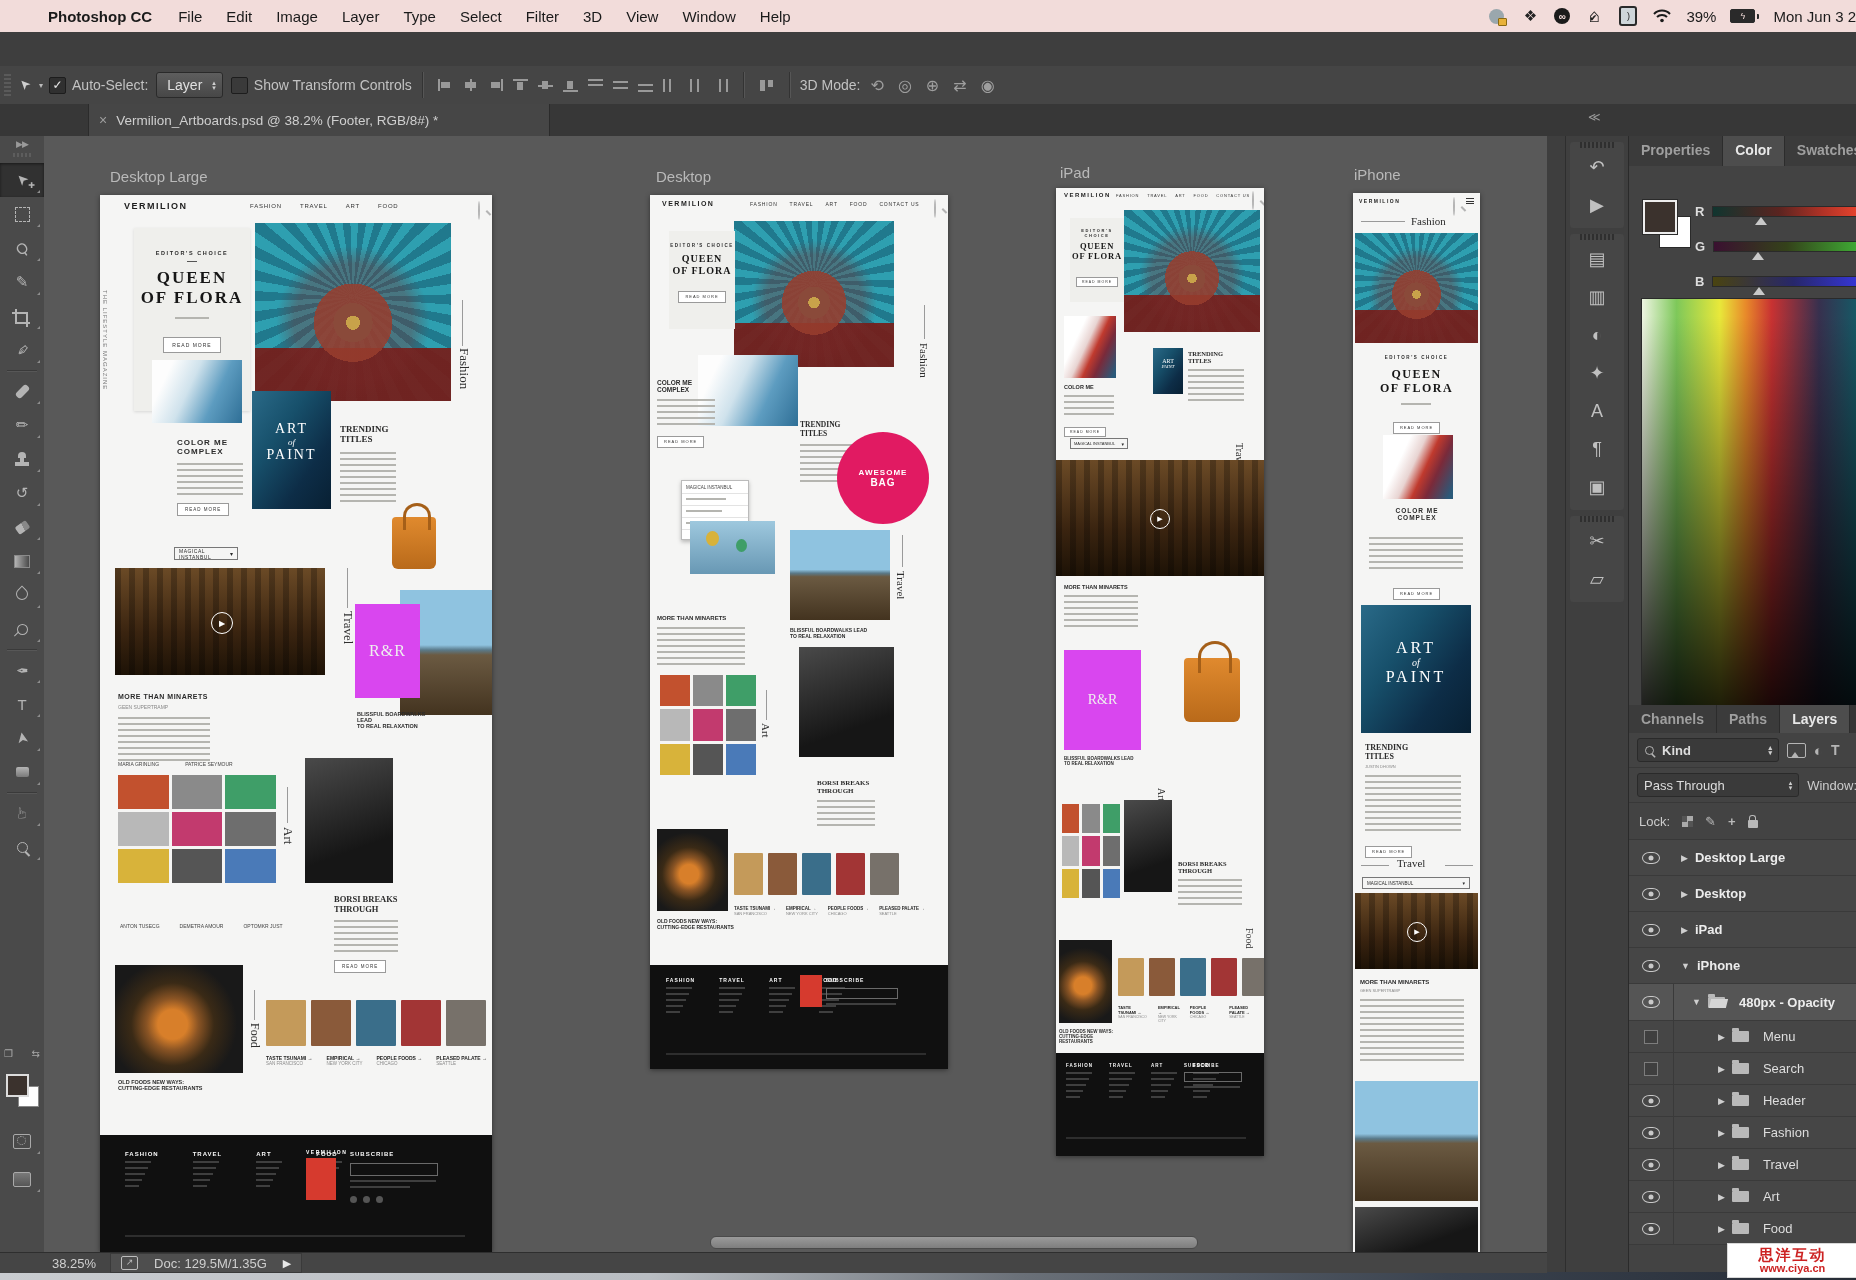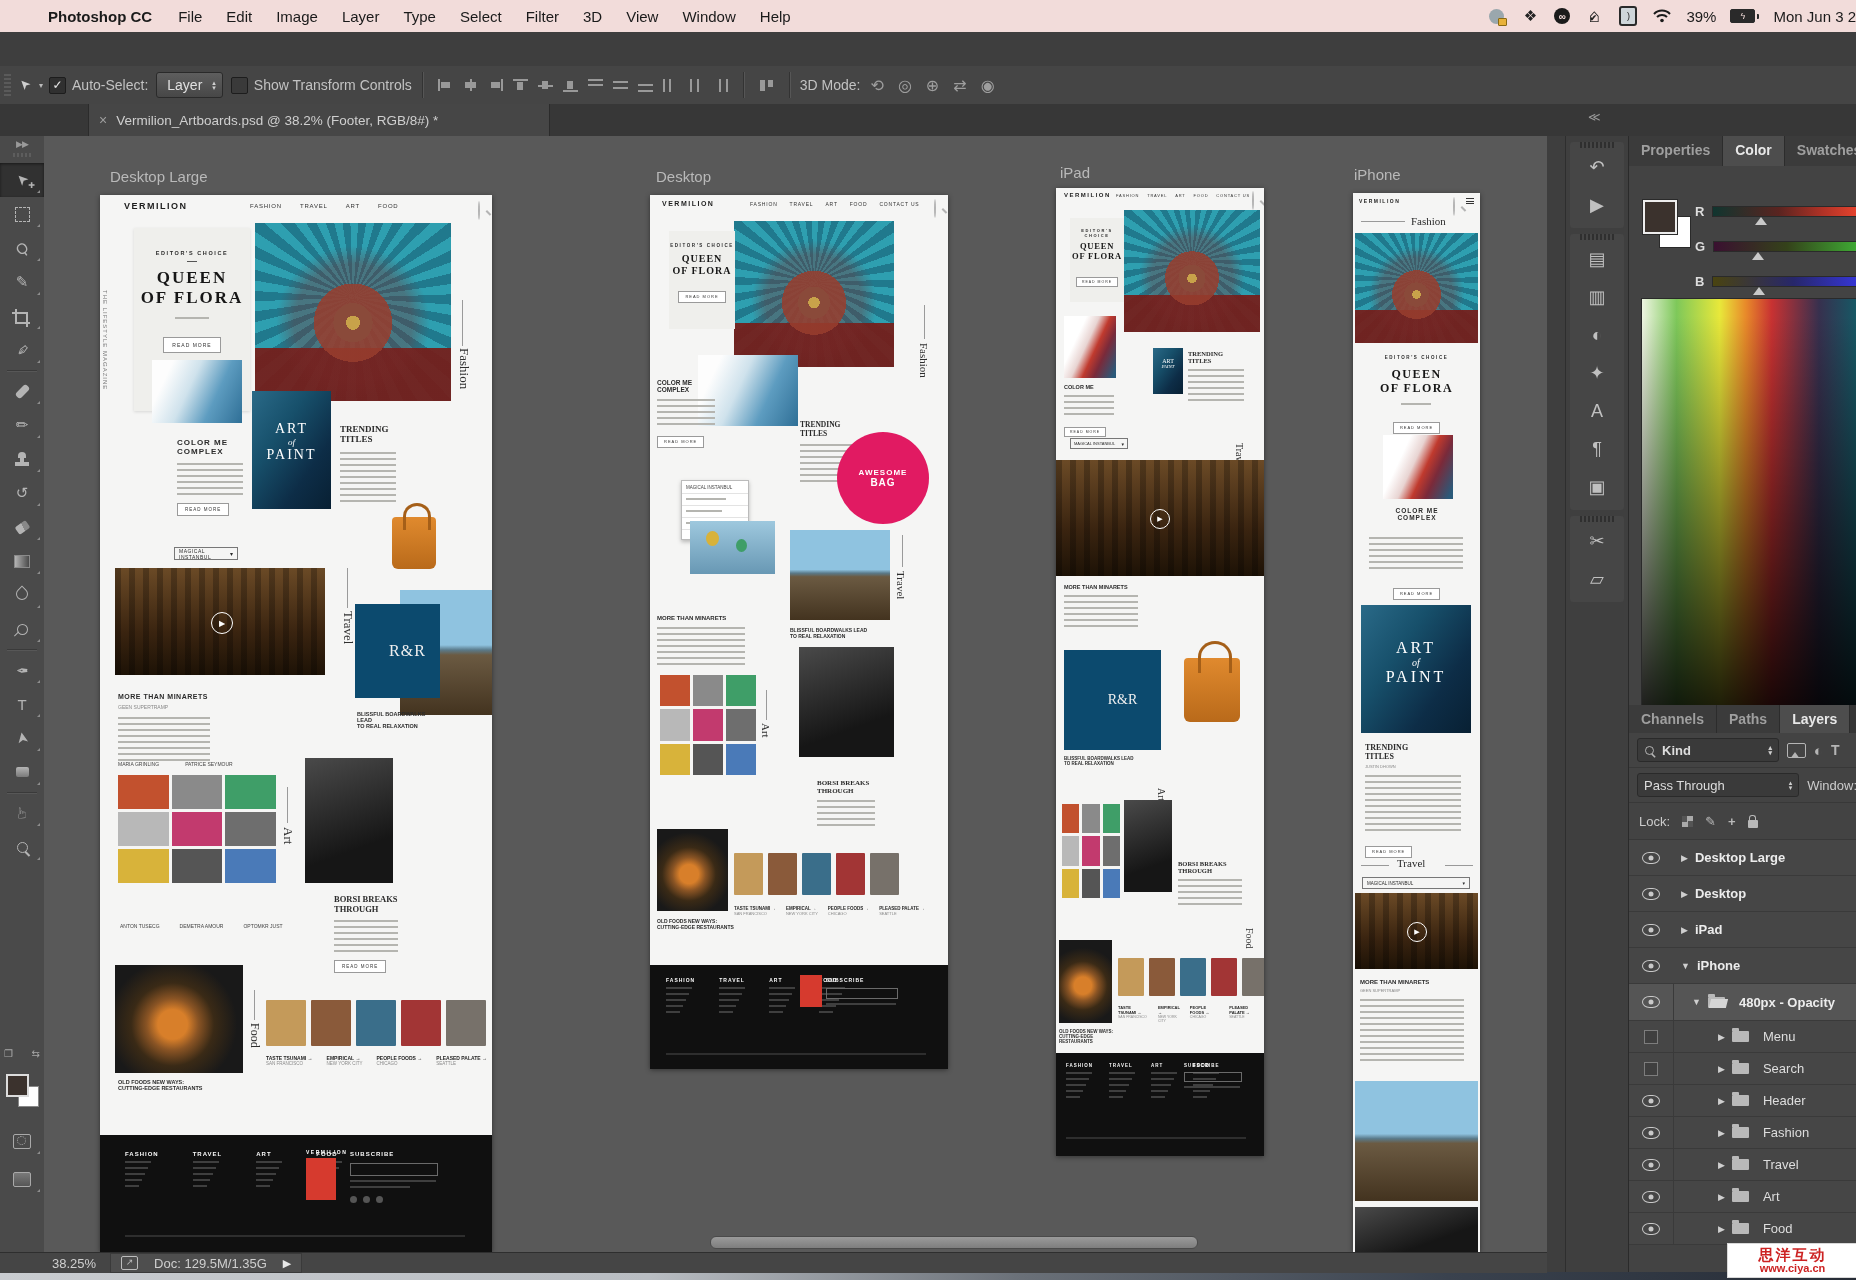--- a/index.html
+++ b/index.html
@@ -109,21 +109,21 @@
   .imgb{position:absolute;}
   .flora{background:
     radial-gradient(circle at 50% 56%,#c8a24a 0 5%,#8a4a3a 5% 14%,rgba(150,60,45,.9) 14% 28%,rgba(120,40,40,.35) 28% 42%,transparent 55%),
     linear-gradient(to bottom,rgba(0,0,0,0) 70%,rgba(118,28,24,.92) 70%),
     repeating-conic-gradient(from 10deg at 50% 42%,#2e9fb0 0 6deg,#20798d 6deg 12deg);}
   .smoke{background:linear-gradient(115deg,#fdfdfd 18%,#cfe2ec 42%,#5d9cc0 68%,#2f6f96 100%);}
   .smokepink{background:linear-gradient(115deg,#ffffff 28%,#e8d4d2 44%,#c03a2e 58%,#7a2a3a 72%,#2a5a7a 95%);}
   .artpaint{background:linear-gradient(125deg,#2a6a88 0%,#17506b 35%,#0d2d47 70%,#082033 100%);color:#fff;}
   .istanbul{background:repeating-linear-gradient(to right,rgba(0,0,0,.25) 0 6px,transparent 6px 14px),linear-gradient(#6b4a26,#3a2410 60%,#1d1206);}
   .playc{position:absolute;border:1.5px solid #fff;border-radius:50%;color:#fff;display:flex;align-items:center;justify-content:center;}
-  .rrb{background:#0c4a6e;color:#efefef;padding-left:20px;}
+  .rrb{background:#d946ef;color:#efefef;}
   .boardwalk{background:linear-gradient(to bottom,#8fc3e0 44%,#5a7a8a 48%,#6b5a42 52%,#43331f 100%);}
   .balloons{background:linear-gradient(#9ec8de,#6898b4);}
   .balloons i{position:absolute;border-radius:50%;}
   .dancer{background:linear-gradient(160deg,#4a4a4a,#161616 70%);}
   .pan{background:radial-gradient(circle at 45% 55%,#d87f2a 0 16%,#8a5424 28%,#3a2a16 45%,#191919 70%);}
   .bagb{position:absolute;background:linear-gradient(#e08a2e,#b96a1a);border-radius:4px 4px 6px 6px;}
   .bagb::before{content:"";position:absolute;left:25%;top:-26%;width:50%;height:45%;border:3px solid #a55f18;border-bottom:none;border-radius:50% 50% 0 0;}
   .awesome{position:absolute;border-radius:50%;background:#e11a62;color:#fff;display:flex;flex-direction:column;align-items:center;justify-content:center;letter-spacing:1px;font-weight:bold;}
   .gridart{position:absolute;display:grid;grid-template-columns:repeat(3,1fr);gap:3px;}
   .gridart div{width:100%;height:100%;}

